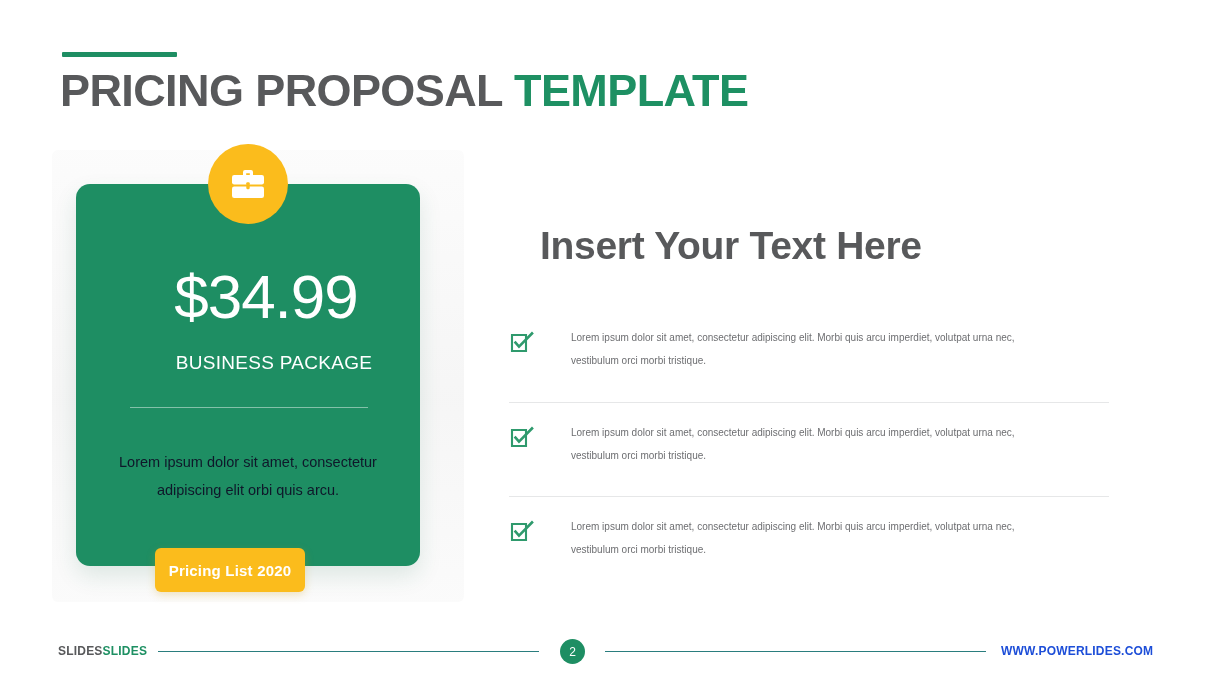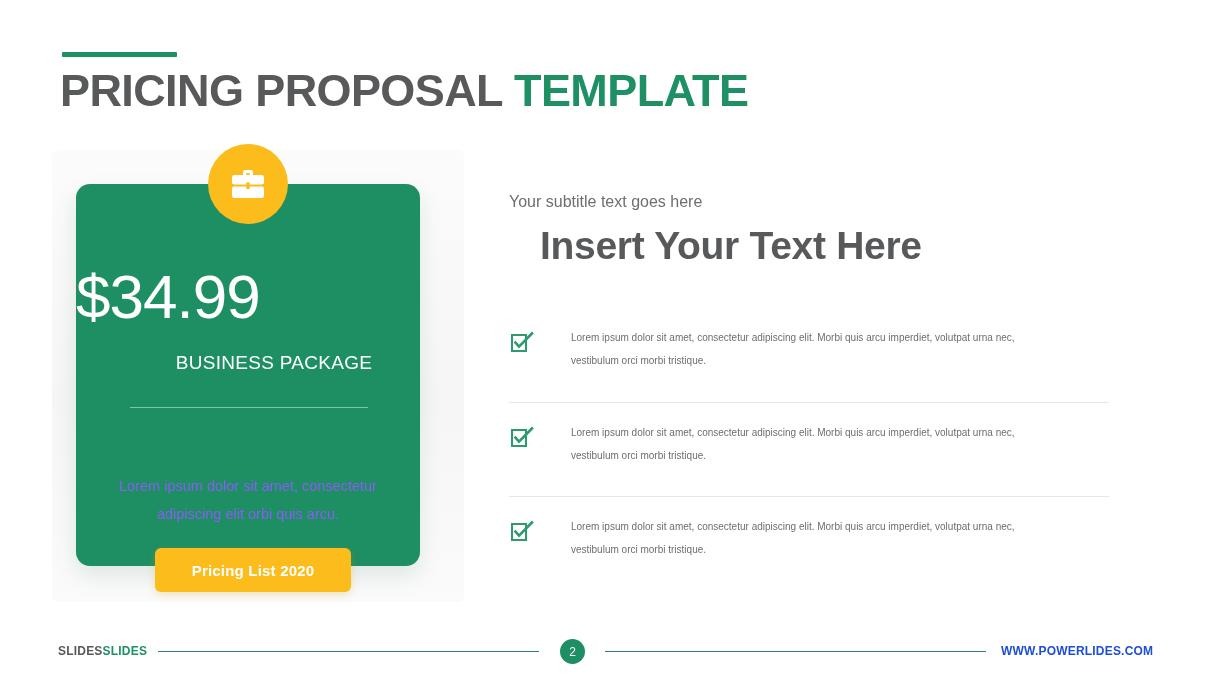--- a/index.html
+++ b/index.html
@@ -77,21 +77,21 @@
     align-items: center;
     justify-content: center;
   }
   .badge-circle svg { display: block; }
 
   .price-amount {
     position: absolute;
     left: 76px;
     top: 266px;
     width: 380px;
-    text-align: left;
+    text-align: center;
     font-size: 62px;
     font-weight: 300;
     color: #ffffff;
     letter-spacing: -1px;
     line-height: 1;
   }
 
   .package-name {
     position: absolute;
     left: 76px;
@@ -108,33 +108,33 @@
     left: 130px;
     top: 407px;
     width: 238px;
     height: 1px;
     background: rgba(255,255,255,0.45);
   }
 
   .card-desc {
     position: absolute;
     left: 100px;
-    top: 472px;
+    top: 448px;
     width: 296px;
     text-align: center;
     font-size: 14.5px;
     line-height: 28px;
-    color: #8b5cf6;
+    color: #0f172a;
   }
 
   .cta-button {
     position: absolute;
     left: 155px;
     top: 548px;
-    width: 196px;
+    width: 150px;
     height: 44px;
     background: #fbbc1c;
     border: none;
     border-radius: 6px;
     color: #ffffff;
     font-family: "Liberation Sans", sans-serif;
     font-size: 15px;
     font-weight: bold;
     letter-spacing: 0.2px;
     cursor: pointer;
@@ -272,21 +272,20 @@
     </span>
   </div>
 
   <div class="price-amount">$34.99</div>
   <div class="package-name">BUSINESS PACKAGE</div>
   <div class="card-divider"></div>
   <div class="card-desc">Lorem ipsum dolor sit amet, consectetur adipiscing elit orbi quis arcu.</div>
 
   <button class="cta-button">Pricing List 2020</button>
 
-  <div class="subtitle">Your subtitle text goes here</div>
   <div class="headline">Insert Your Text Here</div>
 
   <div class="feature-list">
 
     <div class="feature-row">
       <span class="check-icon">
         <svg width="26" height="26" viewBox="0 0 26 26" aria-hidden="true">
           <path d="M3 5 h14 v16 H3 Z" fill="none" stroke="#2f9a6d" stroke-width="2.1"></path>
           <path d="M6.5 12.6 L10 16.6 L23 3.4" fill="none" stroke="#2f9a6d" stroke-width="2.6" stroke-linecap="square"></path>
         </svg>

